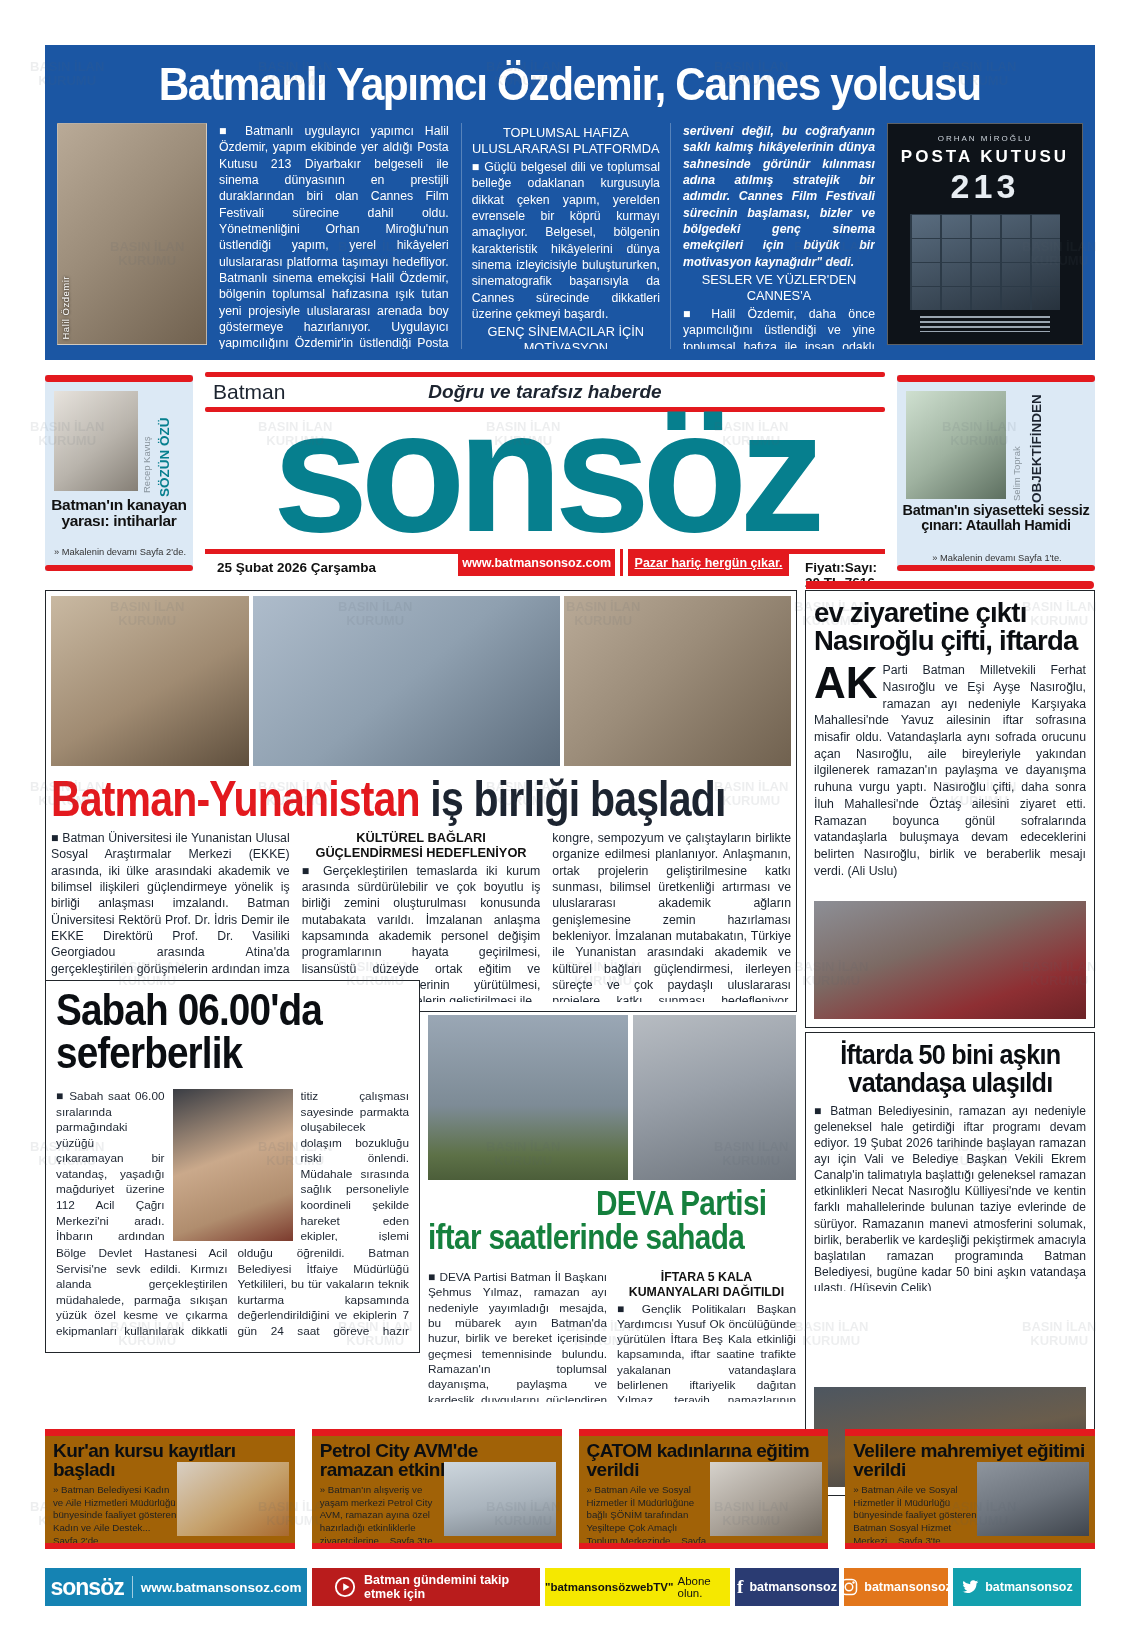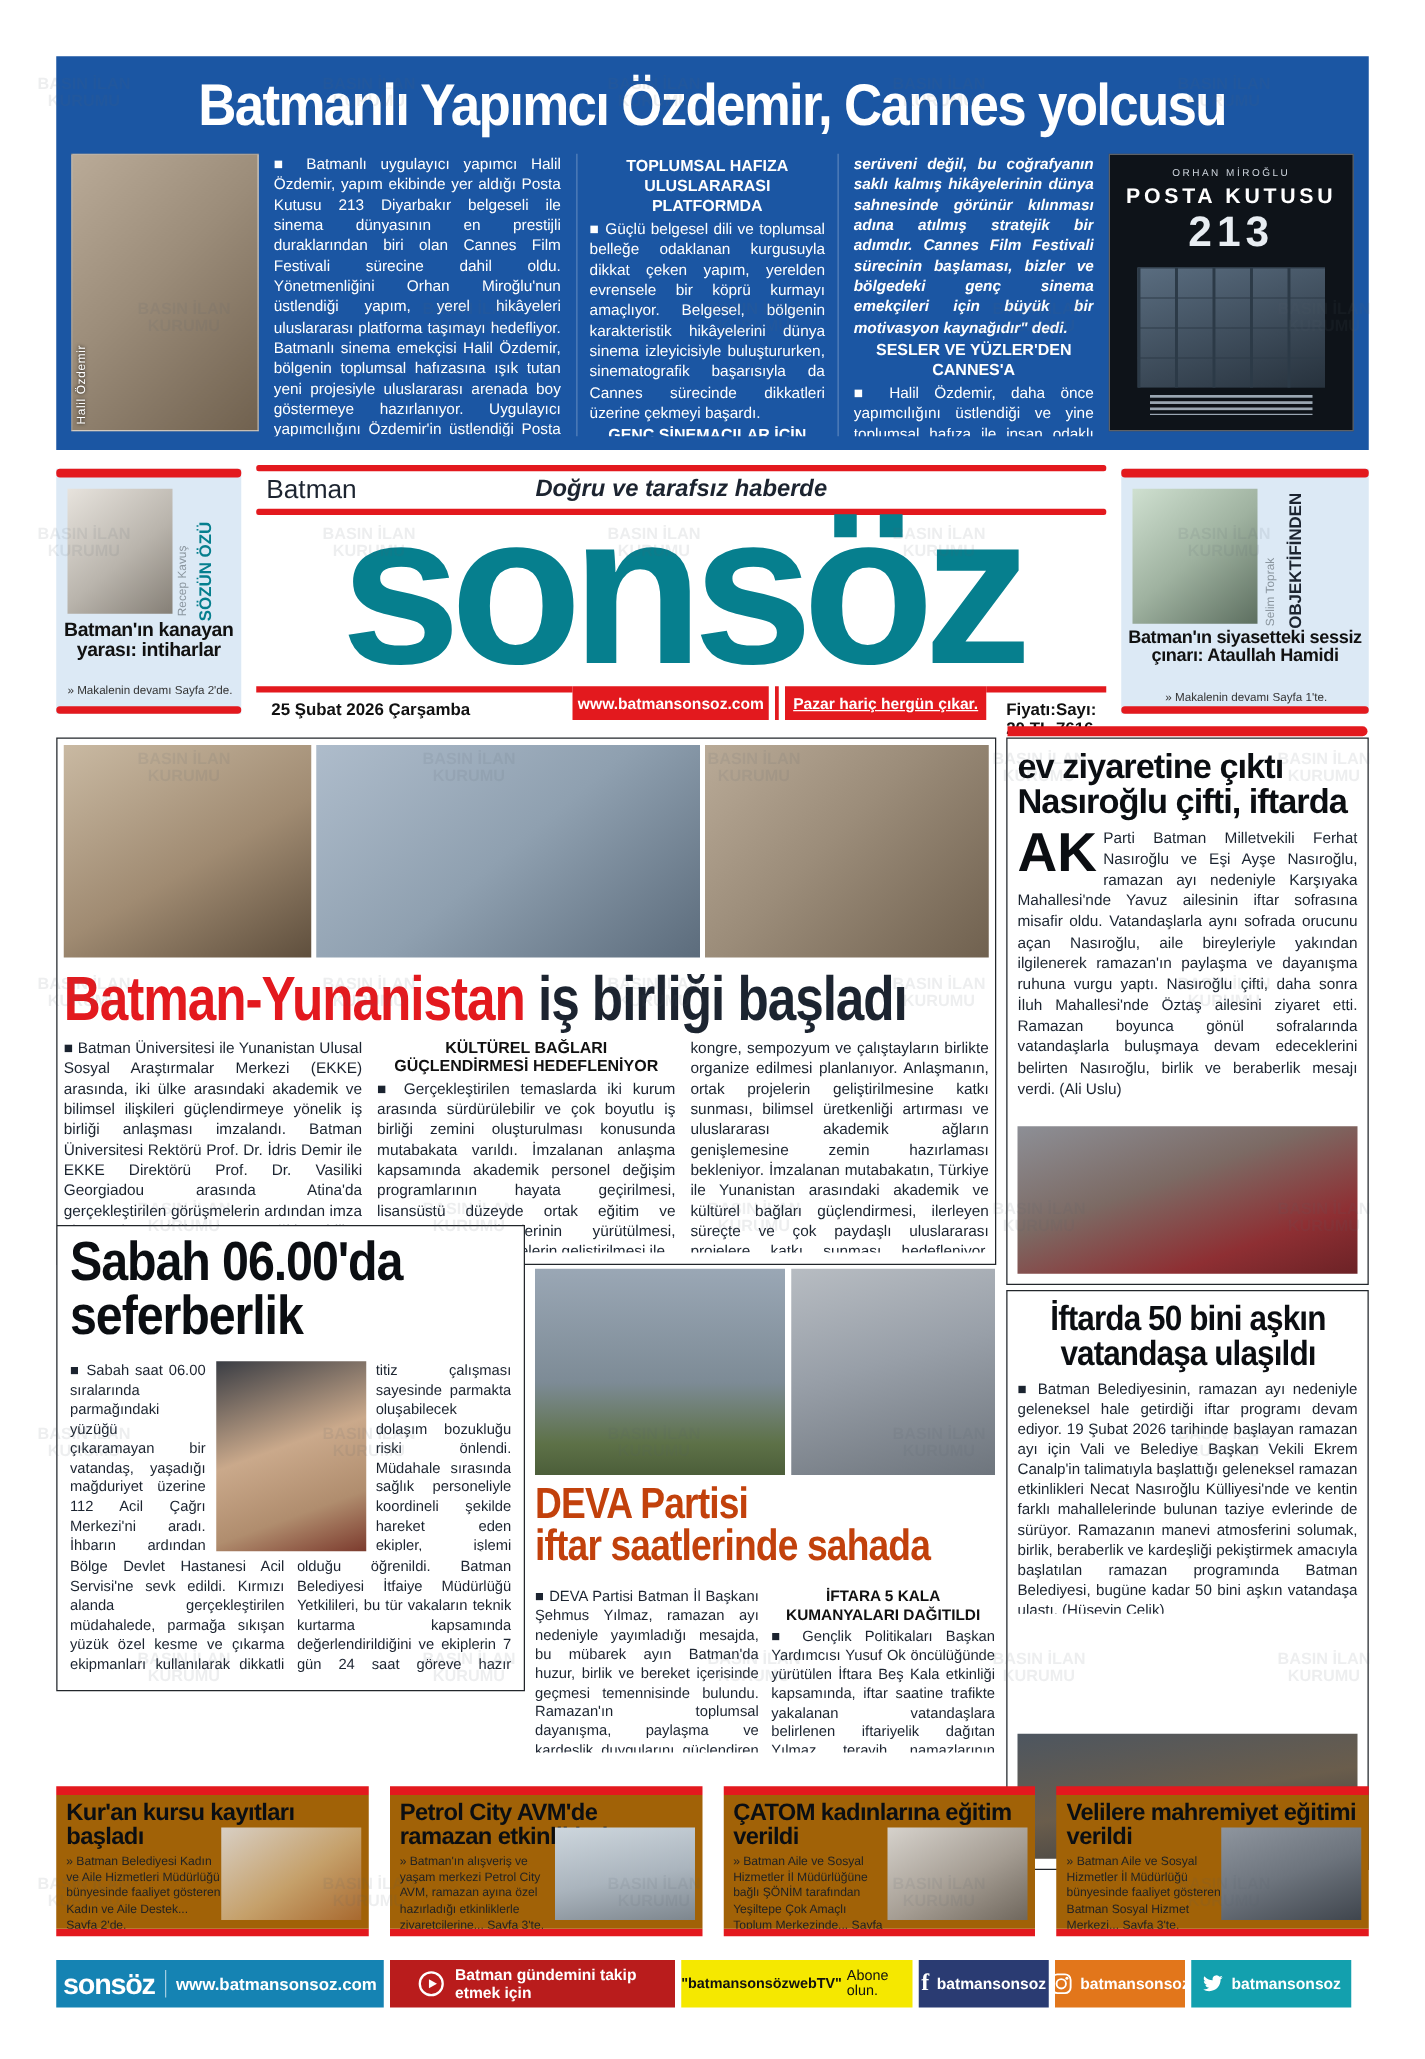--- a/index.html
+++ b/index.html
@@ -25,21 +25,21 @@
   .ph-mall{background:linear-gradient(170deg,#cdd6dd 0%,#aab4bd 55%,#7d868e 100%);}
   .ph-women{background:linear-gradient(150deg,#d6d2cc 0%,#a59d93 55%,#6f675d 100%);}
   .ph-class{background:linear-gradient(160deg,#8e959e 0%,#6d747d 50%,#3f454d 100%);}
   .ph-hand{background:linear-gradient(160deg,#3a3d44 0%,#caa98b 45%,#b08d6e 75%,#7c3b2e 100%);}
   
   .topbox{position:absolute;left:45px;top:45px;width:1050px;height:315px;background:#1b56a3;z-index:1;}
   .tophead{height:76px;line-height:78px;text-align:center;color:#fff;font-weight:900;
            font-size:47px;letter-spacing:-1.5px;overflow:hidden;}
   .toprow{display:flex;gap:12px;padding:2px 12px 0 12px;height:228px;}
   .topcol{color:#fff;font-size:12.3px;line-height:1.33;overflow:hidden;}
-  .topcol .bighead{font-weight:bold;text-align:center;font-size:12.8px;line-height:1.25;margin:2px 0;}
+  .topcol .bighead{font-weight:normal;text-align:center;font-size:12.8px;line-height:1.25;margin:2px 0;}
   .topphoto{width:150px;height:222px;flex:none;border:1px solid #ffffff66;}
   .vcap{position:absolute;left:2px;bottom:4px;writing-mode:vertical-rl;transform:rotate(180deg);
         color:#fff;font-size:9.5px;letter-spacing:.5px;text-shadow:0 0 3px #000;}
   .poster{width:196px;height:222px;flex:none;background:#0e1319;border:1px solid #ffffff55;
           color:#fff;text-align:center;padding-top:10px;}
   .poster .pt1{font-size:8px;letter-spacing:2px;color:#cfd6de;}
   .poster .pt2{font-weight:900;font-size:17px;letter-spacing:3px;margin-top:4px;}
   .poster .pt3{font-weight:900;font-size:34px;letter-spacing:4px;color:#e8edf2;}
   .poster .win{margin:8px auto 6px auto;width:150px;height:96px;
       background:linear-gradient(#2c3a47 1px,transparent 1px) 0 0/100% 24px,
@@ -91,21 +91,21 @@
   .sefbox{position:absolute;left:45px;top:980px;width:375px;height:373px;border:1.5px solid #22262b;
           background:#fff;padding:8px 10px;z-index:1;}
   .sefhead{font-weight:900;font-size:44px;line-height:.97;letter-spacing:-1px;color:#0b0e12;height:96px;}
   .sefmid{display:flex;gap:8px;height:152px;margin-top:4px;font-size:11.8px;line-height:1.32;}
   .sefmid .c{flex:1;overflow:hidden;}
   .sefmid .photo{width:120px;flex:none;}
   .sefbot{display:flex;gap:10px;margin-top:5px;height:92px;overflow:hidden;font-size:11.8px;line-height:1.32;}
   .sefbot .c{flex:1;overflow:hidden;}
   .devacol{position:absolute;left:428px;top:1015px;width:368px;height:392px;z-index:1;}
   .devaphotos{display:flex;gap:5px;height:165px;}
-  .devahead{margin-top:6px;font-weight:900;font-size:35px;line-height:.98;letter-spacing:-.8px;color:#c2410c;height:80px;}
+  .devahead{margin-top:6px;font-weight:900;font-size:35px;line-height:.98;letter-spacing:-.8px;color:#15803d;height:80px;text-align:right;}
   .devacols{display:flex;gap:10px;margin-top:4px;height:132px;overflow:hidden;font-size:11.8px;line-height:1.3;}
   .devacols .c{flex:1;overflow:hidden;}
   .iftbox{position:absolute;left:805px;top:1032px;width:290px;height:464px;border:1.5px solid #22262b;
           background:#fff;padding:8px;z-index:1;}
   .ifthead{text-align:center;font-weight:900;font-size:28px;line-height:1.0;letter-spacing:-.8px;color:#0b0e12;}
   .iftbody{margin-top:6px;font-size:12.1px;line-height:1.33;color:#1b2430;height:188px;overflow:hidden;}
   .iftphoto{position:absolute;left:8px;right:8px;bottom:8px;height:100px;}
   
   .teasers{position:absolute;left:45px;top:1429px;width:1050px;display:flex;gap:17px;z-index:1;}
   .teaser{flex:1;position:relative;}

